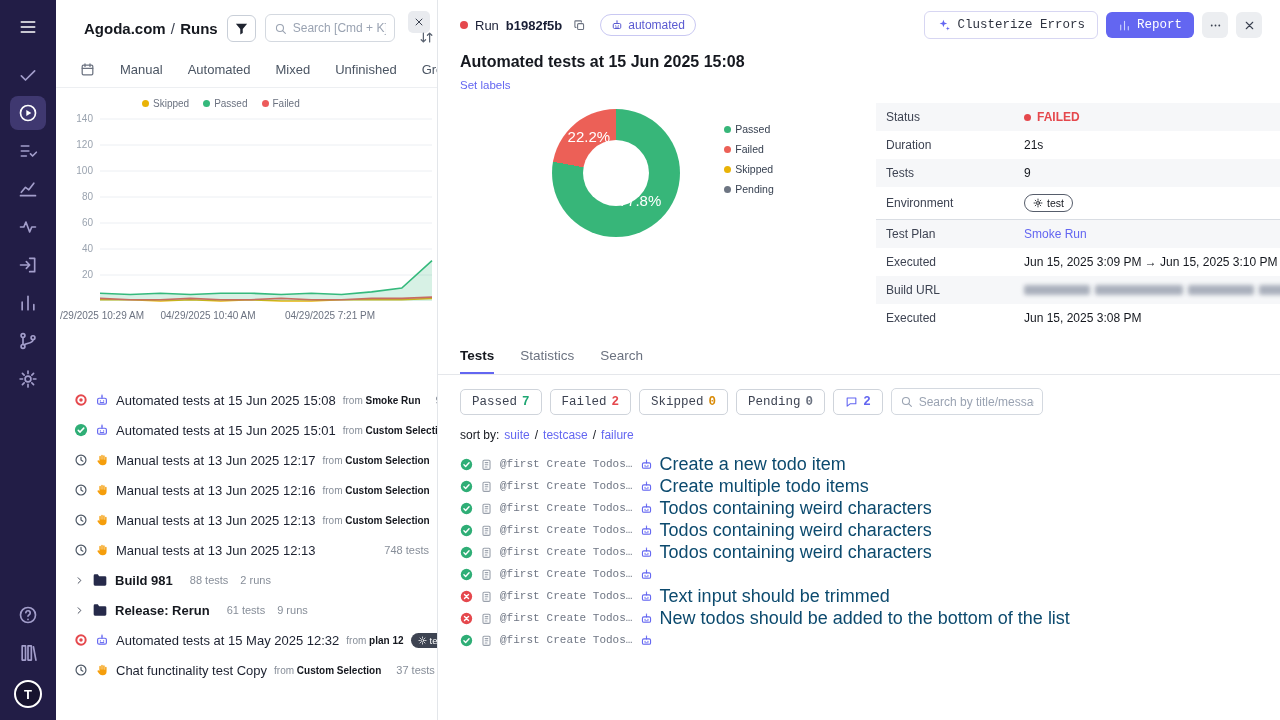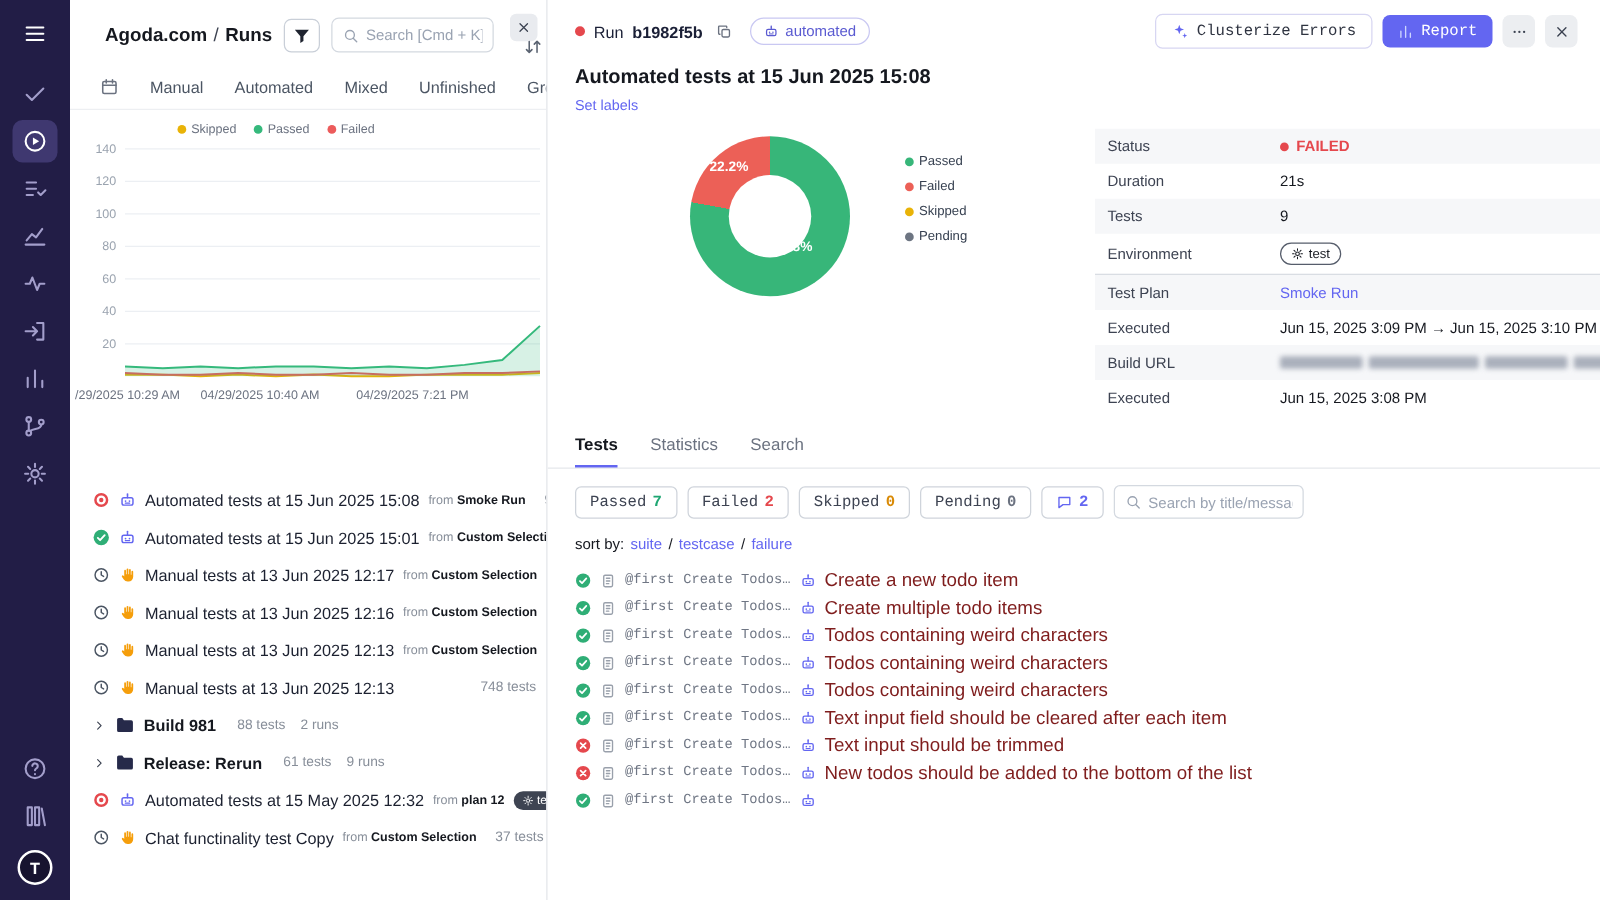--- a/index.html
+++ b/index.html
@@ -82,21 +82,21 @@
 .btn.primary{background:#6366f1;color:#fff}
 .btn.primary .ic{width:13px;height:13px;color:#cdd5ff}
 .sq-btn{width:26px;height:26px;background:#eceef1;border-radius:6px;display:flex;align-items:center;justify-content:center;color:#3a4150}
 .sq-btn .ic{width:13px;height:13px}
 .m-title{font-size:16px;font-weight:700;padding:10px 22px 0;color:#15181f}
 .set-labels{font-size:11.5px;color:#6366f1;margin:8px 22px 0;cursor:pointer;display:block;width:max-content}
 .overview{display:flex;padding:12px 18px 0 22px}
 .donut-zone{display:flex;gap:44px;width:406px;justify-content:center;padding-top:6px;flex-shrink:0}
 .donut{width:128px;height:128px;border-radius:50%;position:relative;flex-shrink:0}
 .d-hole{position:absolute;inset:31px;background:#fff;border-radius:50%}
-.d-label{position:absolute;color:#fff;font-size:11px;font-weight:700}
+.d-label{position:absolute;color:#fff;font-size:15px;font-weight:400}
 .d-main{left:52%;top:65%}
 .d-sec{left:12%;top:15%}
 .d-legend{display:flex;flex-direction:column;gap:8px;padding-top:14px;font-size:10.5px;color:#374151}
 .dl-item{display:flex;align-items:center}
 .info-table{flex:1;margin-left:10px;font-size:12px}
 .i-row{display:flex;padding:7px 10px;align-items:center;min-height:27px}
 .i-row.alt{background:#f6f7f9}
 .i-row.sep{border-top:1px solid #d9dde3}
 .i-label{width:138px;color:#3d4352;flex-shrink:0}
 .i-value{display:flex;align-items:center;gap:6px;color:#15181f;white-space:nowrap}
@@ -120,21 +120,21 @@
 .s-sep{color:#15181f}
 .tests-list{padding:7px 22px 0}
 .t-row{display:flex;align-items:center;gap:7px;height:22px;cursor:pointer;white-space:nowrap;overflow:hidden}
 .t-st{width:13px;height:13px}
 .t-pass{color:#2fae76}
 .t-fail{color:#e5484d}
 .t-file{width:13px;height:13px;color:#99a0ab}
 .t-tag,.t-suite{font-family:Liberation Mono, monospace;font-size:11px;color:#6f7684}
 .t-suite{width:86px;overflow:hidden;text-overflow:ellipsis;white-space:nowrap;flex-shrink:0}
 .t-robot{width:13px;height:13px;color:#6366f1}
-.t-title{font-size:15px;color:#7f1d1d}
+.t-title{font-size:18px;color:#0c4a6e}
 </style>
 </head>
 <body>
 
 <nav class="sidebar">
   <button class="sb-btn sb-menu" id="sb-menu">
       <svg viewBox="0 0 24 24" fill="none" stroke="currentColor" stroke-width="2" stroke-linecap="round" stroke-linejoin="round">
         <path d="M4 6h16M4 12h16M4 18h16"></path>
       </svg>
     </button>
@@ -811,21 +811,20 @@
         <span class="ic t-robot">
           <svg viewBox="0 0 24 24" fill="none" stroke="currentColor" stroke-width="2" stroke-linecap="round" stroke-linejoin="round">
             <rect x="4.5" y="9" width="15" height="10" rx="2.5"></rect>
             <path d="M12 9V5.5"></path>
             <circle cx="12" cy="4" r="1.3" fill="currentColor" stroke="none"></circle>
             <circle cx="9.3" cy="13.5" r="1.2" fill="currentColor" stroke="none"></circle>
             <circle cx="14.7" cy="13.5" r="1.2" fill="currentColor" stroke="none"></circle>
             <path d="M9 16.3h6" stroke-width="1.6"></path>
           </svg>
         </span>
-        <span class="t-title">Text input field should be cleared after each item</span>
       </div>
       <div class="t-row">
         <span class="ic t-st t-fail">
           <svg viewBox="0 0 24 24">
             <circle cx="12" cy="12" r="10.5" fill="currentColor"></circle>
             <path d="M8.3 8.3l7.4 7.4M15.7 8.3l-7.4 7.4" stroke="#fff" stroke-width="2.6" stroke-linecap="round"></path>
           </svg>
         </span>
         <span class="ic t-file">
           <svg viewBox="0 0 24 24" fill="none" stroke="currentColor" stroke-width="2" stroke-linecap="round" stroke-linejoin="round">

